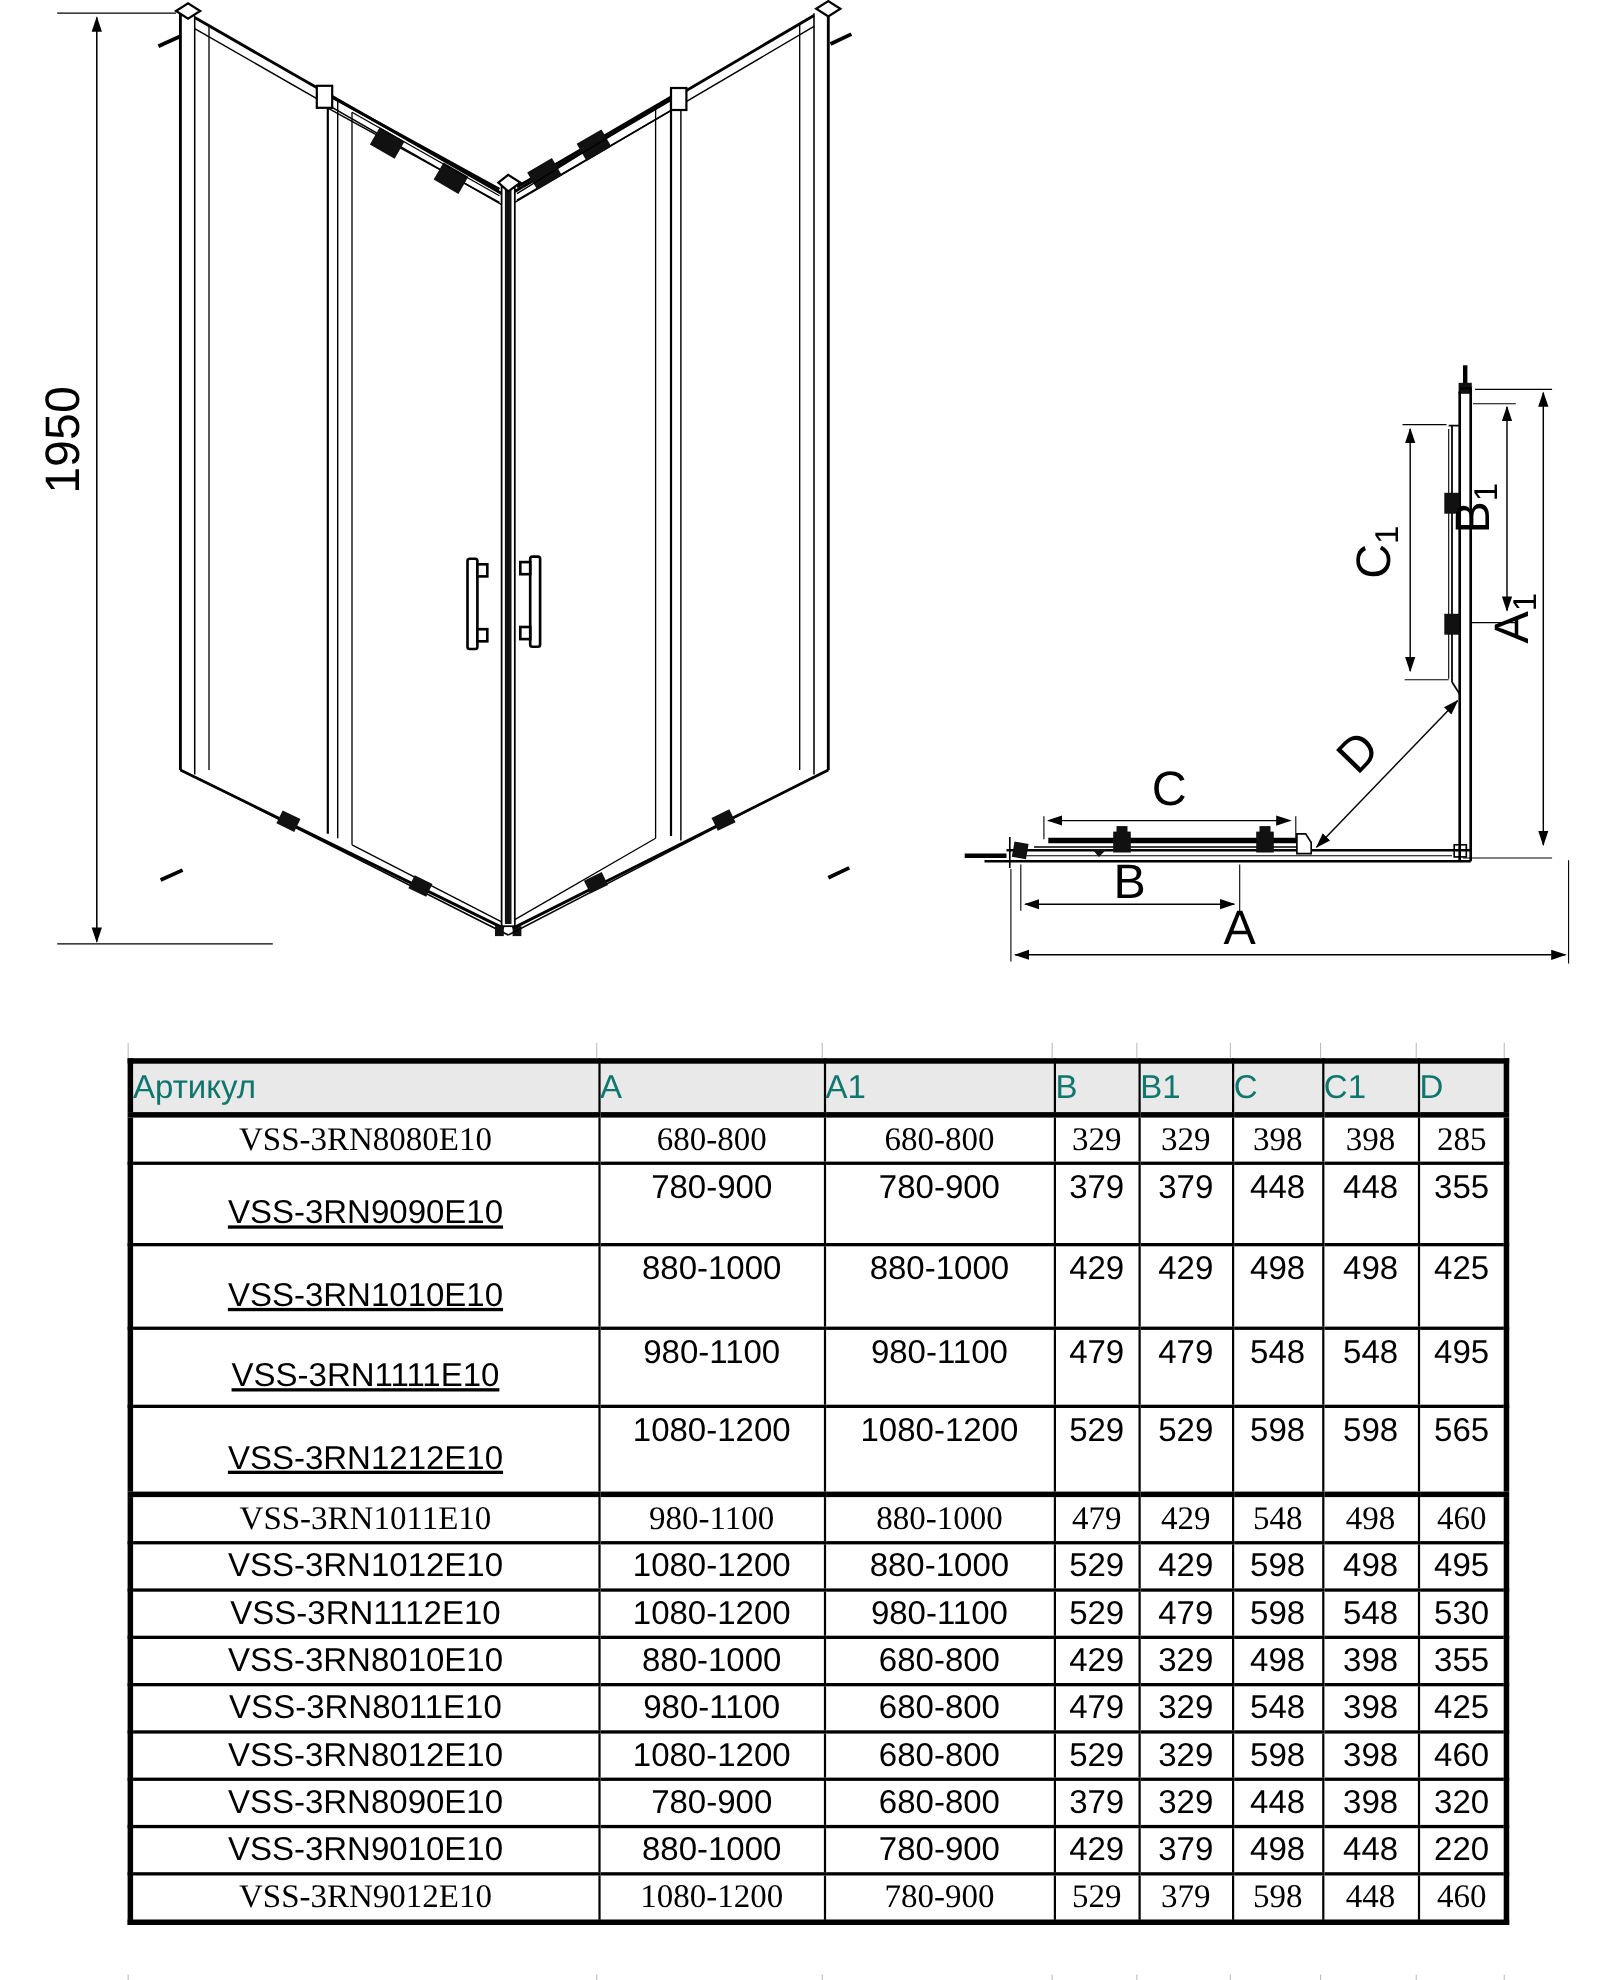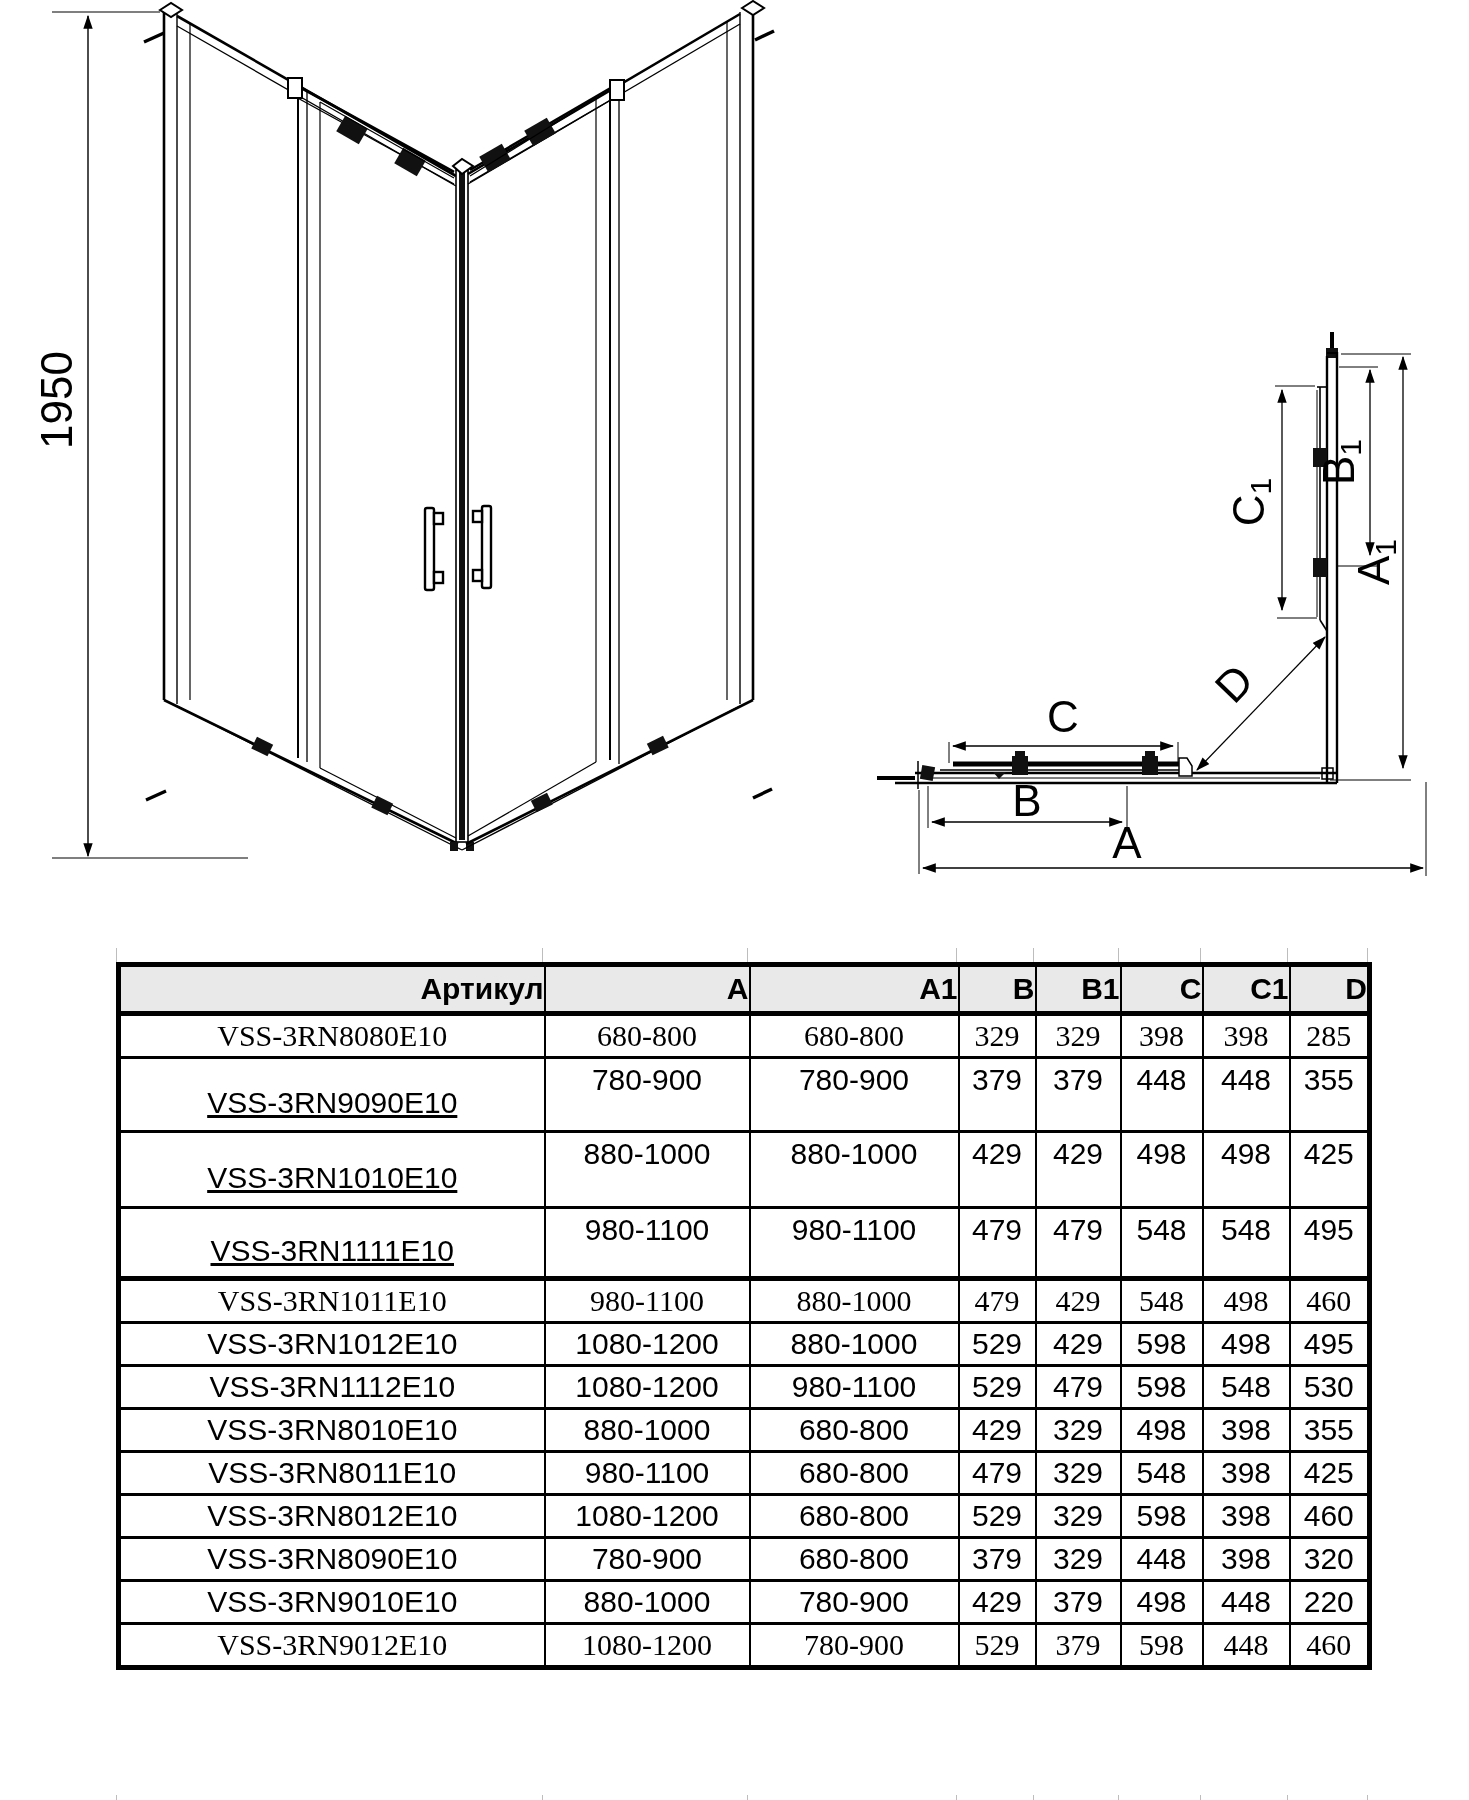--- a/index.html
+++ b/index.html
@@ -8,21 +8,21 @@
   .iso-svg{position:absolute;left:30px;top:0;}
   .plan-svg{position:absolute;left:865px;top:320px;}
   svg text{fill:#000;font-family:"Liberation Sans",sans-serif;}
   .dim-label{font-size:44px;}
   .dim-sub{font-size:30px;}
   .iso-dim-label{font-size:44px;}
 
   .spec-table{position:absolute;left:116px;top:962px;border-collapse:collapse;table-layout:fixed;
               width:1252px;border:5px solid #000;}
   .spec-table th{background:#e9e9e9;border:2px solid #000;border-bottom:5px solid #000;
-                 font-size:30px;font-weight:bold;height:44px;text-align:right;padding:0;color:#000000;}
+                 font-size:30px;font-weight:normal;height:44px;text-align:left;padding:0;color:#0f766e;}
   .spec-table td{border:2px solid #000;border-top-width:3px;font-size:30px;text-align:center;
                  padding:0;color:#000;vertical-align:middle;height:40px;}
   .spec-table tr.heavy-top td{border-top-width:5px;font-family:Liberation Serif, serif;}
   .spec-table tr.tall td.num{vertical-align:top;padding-top:4px;}
   .spec-table tr.tall td.art{vertical-align:middle;padding-top:16px;text-decoration:underline;}
   .grid-stub{position:absolute;width:1px;background:#bdbdbd;}
 </style>
 </head>
 <body>
 
@@ -283,20 +283,30 @@
         <tr class="tall" style="height: 71px;">
           <td class="art">VSS-3RN1111E10</td>
           <td class="num">980-1100</td>
           <td class="num">980-1100</td>
           <td class="num">479</td>
           <td class="num">479</td>
           <td class="num">548</td>
           <td class="num">548</td>
           <td class="num">495</td>
         </tr>
+        <tr class="tall" style="height: 80px;">
+          <td class="art">VSS-3RN1212E10</td>
+          <td class="num">1080-1200</td>
+          <td class="num">1080-1200</td>
+          <td class="num">529</td>
+          <td class="num">529</td>
+          <td class="num">598</td>
+          <td class="num">598</td>
+          <td class="num">565</td>
+        </tr>
         <tr class="heavy-top" style="height: 40px;">
           <td class="art">VSS-3RN1011E10</td>
           <td class="num">980-1100</td>
           <td class="num">880-1000</td>
           <td class="num">479</td>
           <td class="num">429</td>
           <td class="num">548</td>
           <td class="num">498</td>
           <td class="num">460</td>
         </tr>

